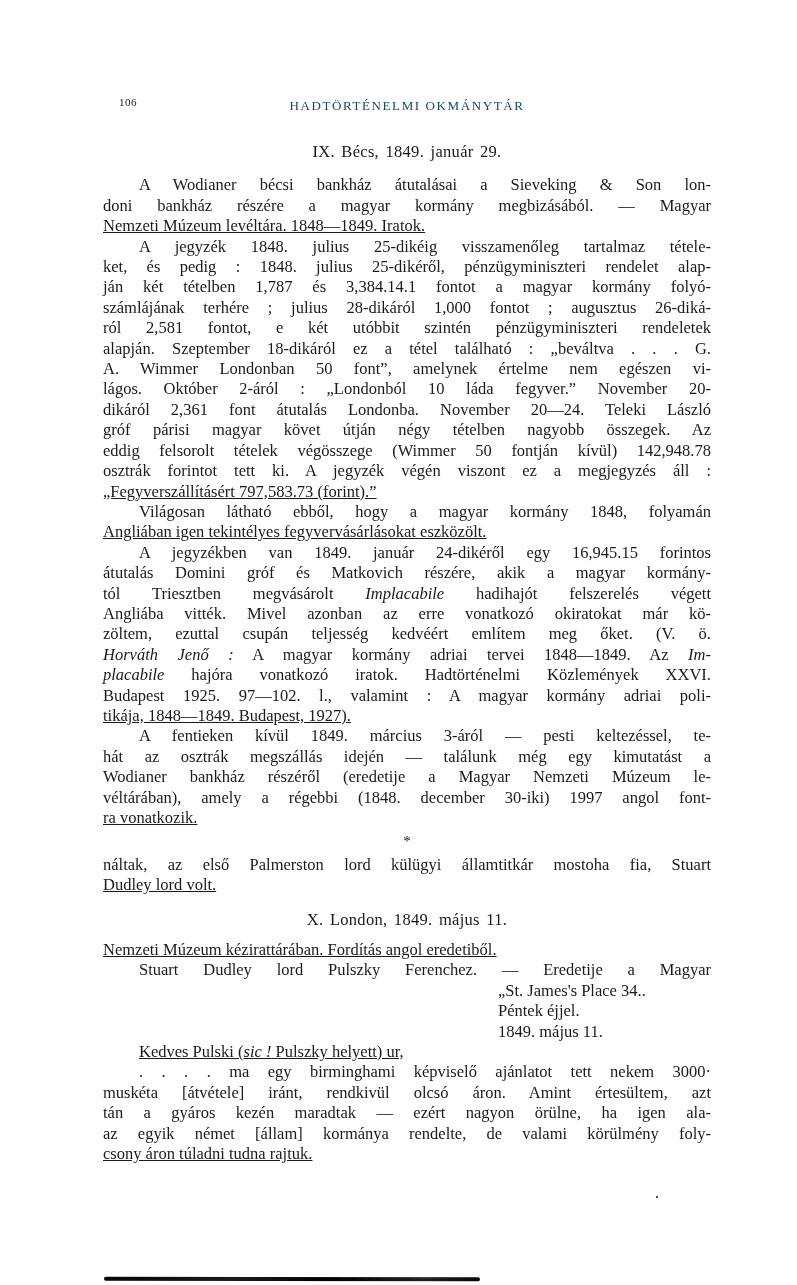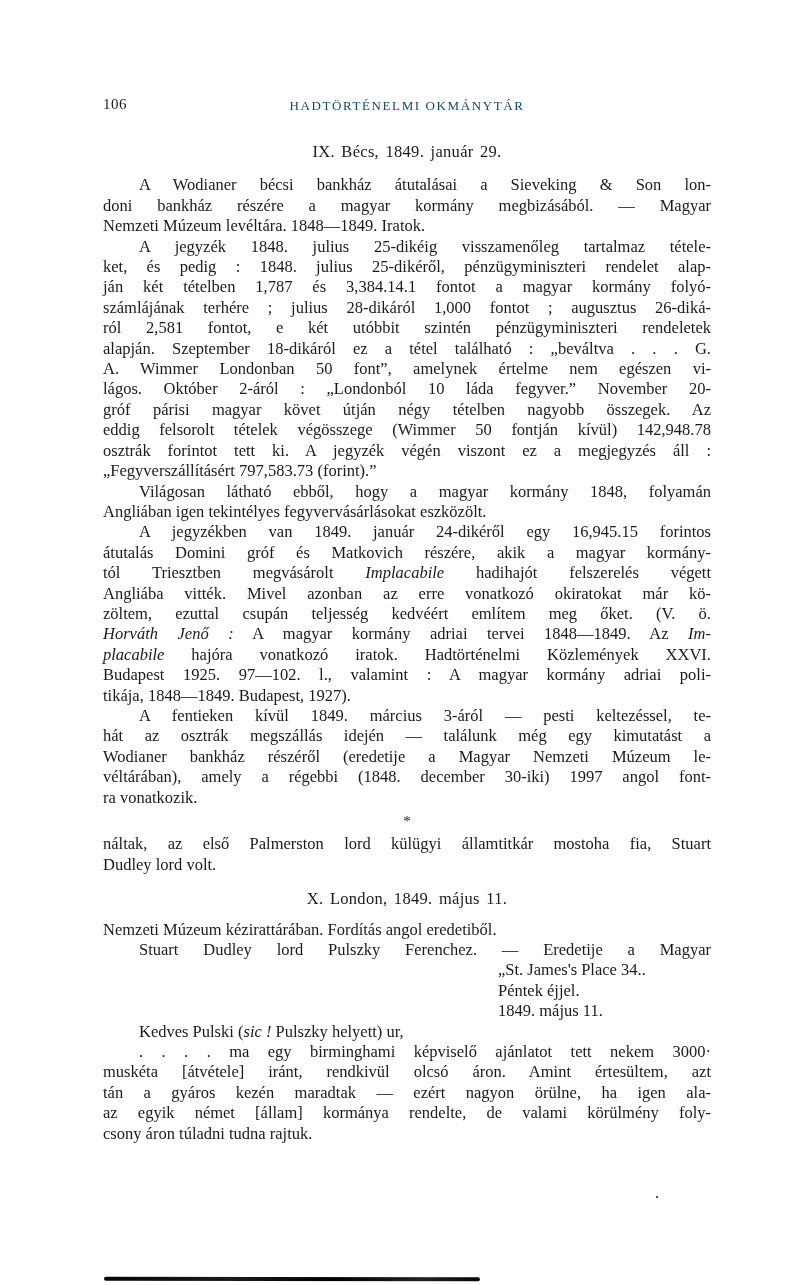--- a/index.html
+++ b/index.html
@@ -13,23 +13,23 @@
     overflow: hidden;
   }
   .pg-header {
     position: relative;
     margin: 0 86px 0 103px;
     padding-top: 98px;
     height: 18px;
   }
   .pg-num {
     position: absolute;
-    left: 0;
+    left: 16px;
     top: 96px;
-    font-size: 15px;
+    font-size: 11px;
     letter-spacing: 0.5px;
   }
   .pg-title {
     display: block;
     text-align: center;
     font-size: 13px;
     letter-spacing: 1.6px;
     color: #0c4a6e;
   }
   .body {
@@ -48,20 +48,21 @@
     margin-bottom: 13px;
   }
   .heading.second { margin-top: 14px; margin-bottom: 10px; }
   .line {
     text-align: justify;
     text-align-last: justify;
   }
   .line.last {
     text-align: left;
     text-align-last: auto;
+    text-decoration: underline;
   }
   .line.indent { text-indent: 36px; }
   .star {
     text-align: center;
     font-size: 15px;
     margin: 3px 0;
   }
   .letter-line { padding-left: 395px; }
   .stray-dot {
     position: absolute;
@@ -97,20 +98,21 @@
       <div class="line"><span>doni bankház részére a magyar kormány megbizásából. — Magyar</span></div>
       <div class="line last"><span>Nemzeti Múzeum levéltára. 1848—1849. Iratok.</span></div>
       <div class="line indent"><span>A jegyzék 1848. julius 25-dikéig visszamenőleg tartalmaz tétele-</span></div>
       <div class="line"><span>ket, és pedig : 1848. julius 25-dikéről, pénzügyminiszteri rendelet alap-</span></div>
       <div class="line"><span>ján két tételben 1,787 és 3,384.14.1 fontot a magyar kormány folyó-</span></div>
       <div class="line"><span>számlájának terhére ; julius 28-dikáról 1,000 fontot ; augusztus 26-diká-</span></div>
       <div class="line"><span>ról 2,581 fontot, e két utóbbit szintén pénzügyminiszteri rendeletek</span></div>
       <div class="line"><span>alapján. Szeptember 18-dikáról ez a tétel található : „beváltva . . . G.</span></div>
       <div class="line"><span>A. Wimmer Londonban 50 font”, amelynek értelme nem egészen vi-</span></div>
       <div class="line"><span>lágos. Október 2-áról : „Londonból 10 láda fegyver.” November 20-</span></div>
+      <div class="line"><span>dikáról 2,361 font átutalás Londonba. November 20—24. Teleki László</span></div>
       <div class="line"><span>gróf párisi magyar követ útján négy tételben nagyobb összegek. Az</span></div>
       <div class="line"><span>eddig felsorolt tételek végösszege (Wimmer 50 fontján kívül) 142,948.78</span></div>
       <div class="line"><span>osztrák forintot tett ki. A jegyzék végén viszont ez a megjegyzés áll :</span></div>
       <div class="line last"><span>„Fegyverszállításért 797,583.73 (forint).”</span></div>
       <div class="line indent"><span>Világosan látható ebből, hogy a magyar kormány 1848, folyamán</span></div>
       <div class="line last"><span>Angliában igen tekintélyes fegyvervásárlásokat eszközölt.</span></div>
       <div class="line indent"><span>A jegyzékben van 1849. január 24-dikéről egy 16,945.15 forintos</span></div>
       <div class="line"><span>átutalás Domini gróf és Matkovich részére, akik a magyar kormány-</span></div>
       <div class="line"><span>tól Triesztben megvásárolt </span><i>Implacabile</i><span> hadihajót felszerelés végett</span></div>
       <div class="line"><span>Angliába vitték. Mivel azonban az erre vonatkozó okiratokat már kö-</span></div>

